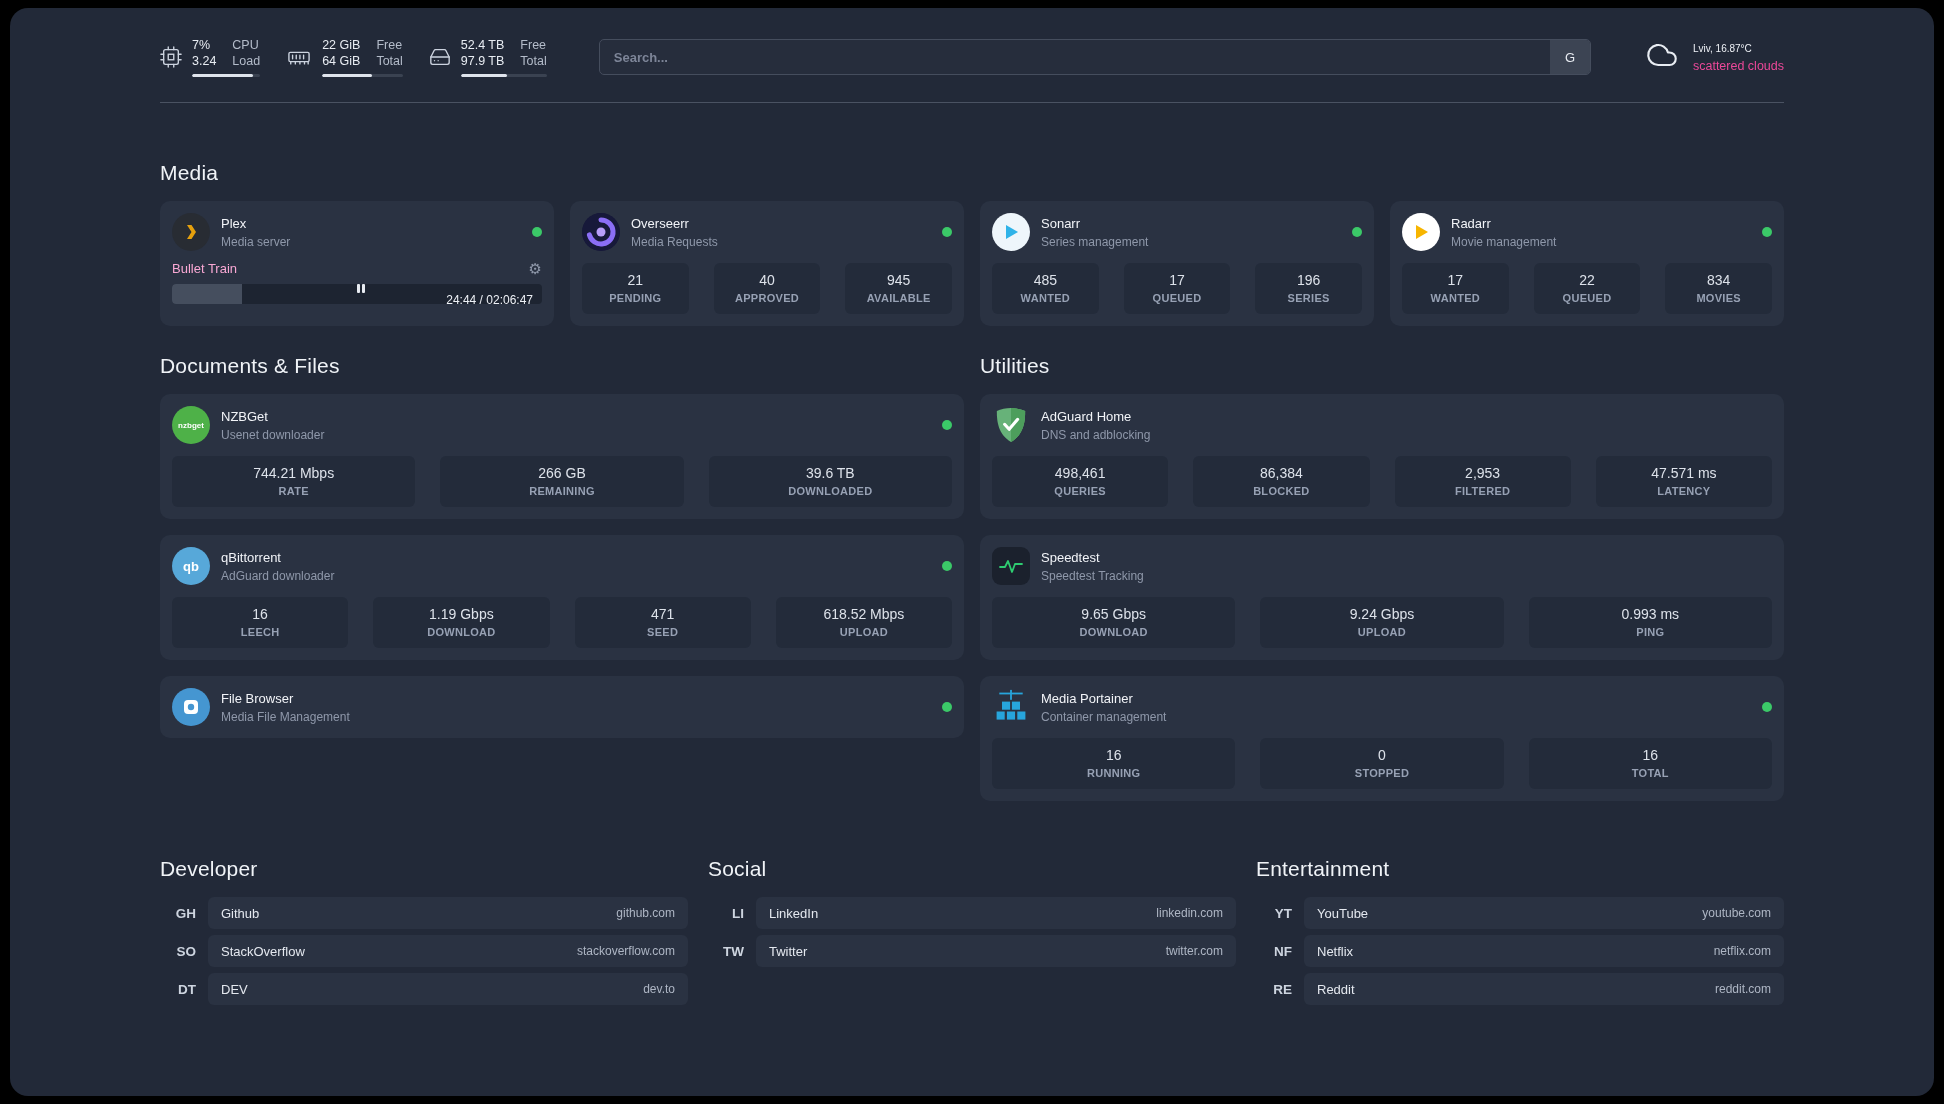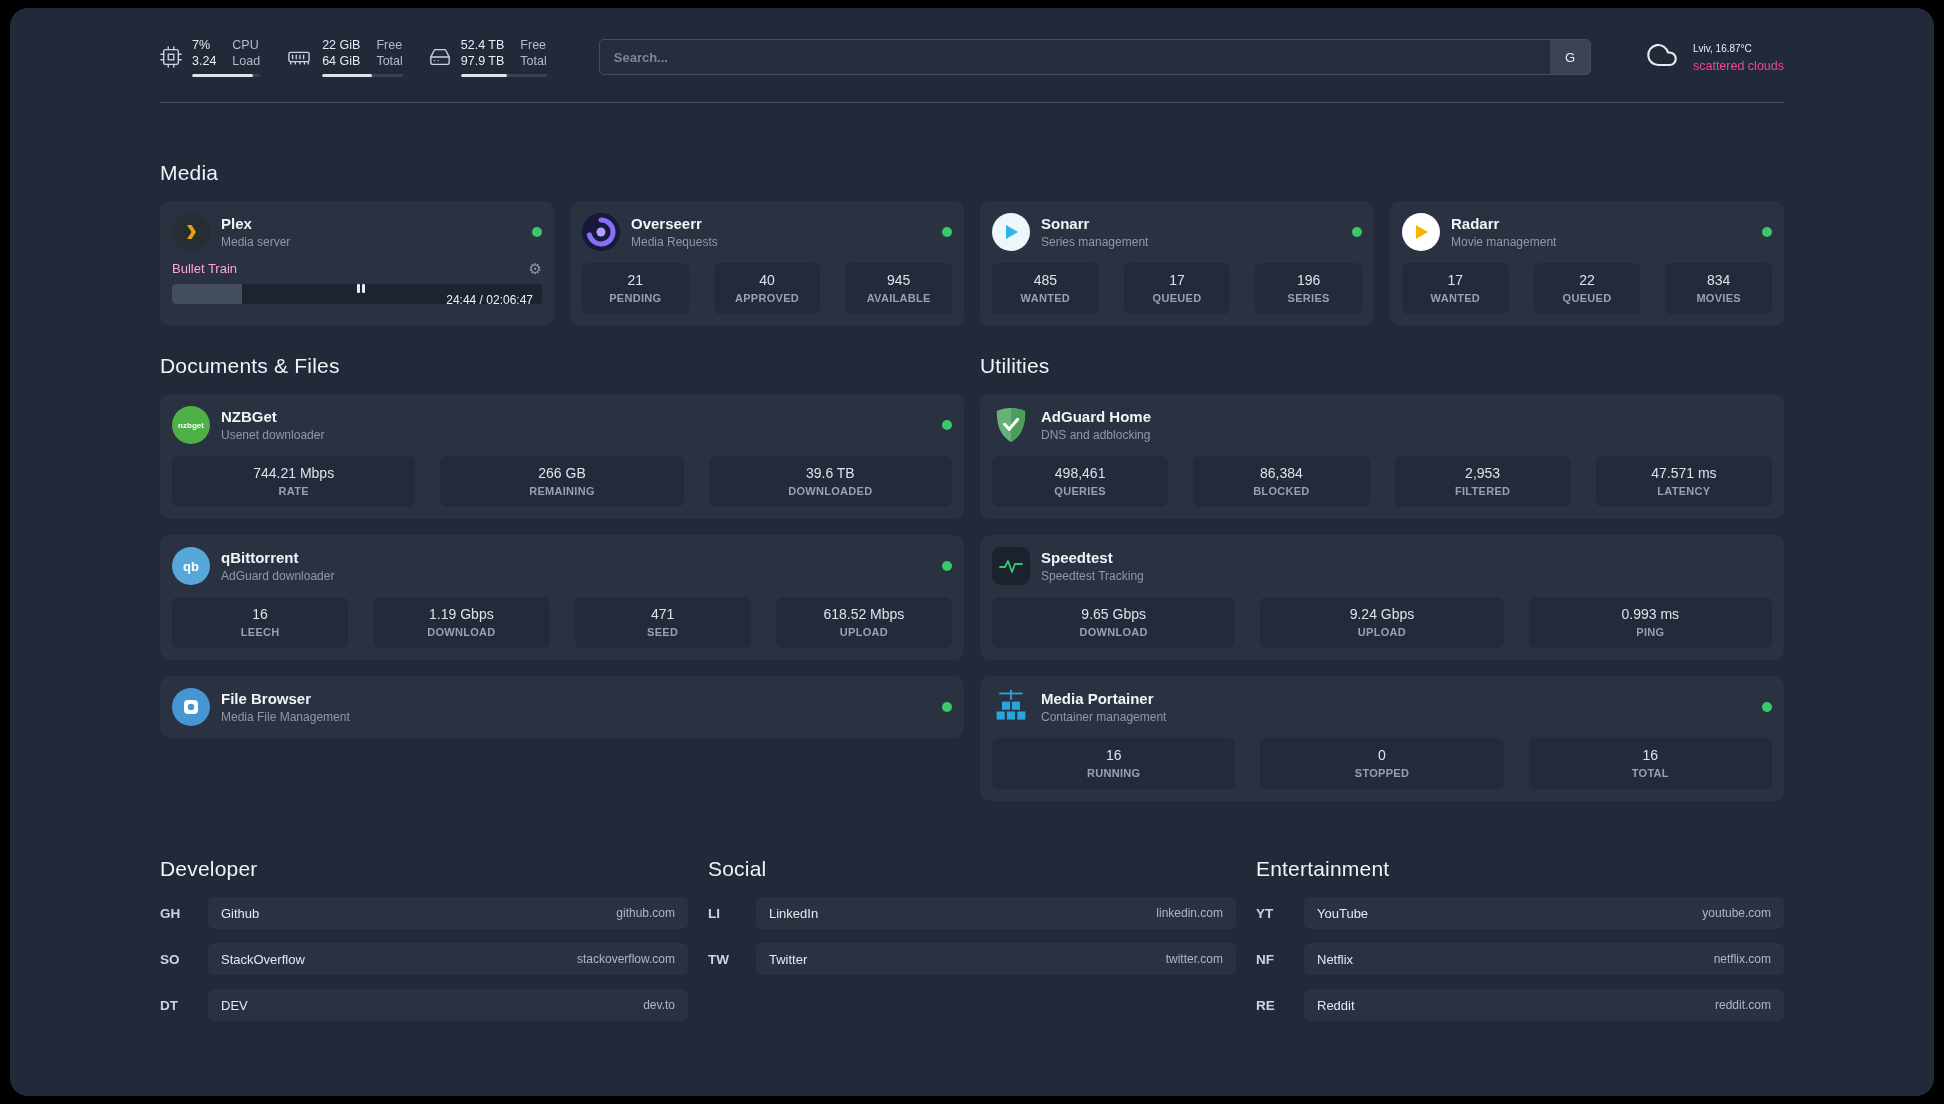--- a/index.html
+++ b/index.html
@@ -64,21 +64,21 @@
   h2.section-title{font-size:21px;font-weight:500;color:#f0f3f7;letter-spacing:.2px;}
   .media-title{margin:58px 0 16px;}
   .media-grid{display:grid;grid-template-columns:repeat(4,1fr);gap:16px;}
 
   .card{background:var(--card);border-radius:10px;padding:12px;}
   .card-head{display:flex;align-items:center;gap:11px;}
   .app-icon{
     width:38px;height:38px;border-radius:50%;flex:none;
     display:flex;align-items:center;justify-content:center;overflow:hidden;
   }
-  .head-text .name{font-size:15px;font-weight:700;color:#f2f4f8;line-height:19px;}
+  .head-text .name{font-size:13px;font-weight:400;color:#f2f4f8;line-height:19px;}
   .head-text .subtitle{font-size:12px;color:var(--sub);line-height:15px;margin-top:2px;}
   .dot{width:10px;height:10px;border-radius:50%;background:var(--green);margin-left:auto;flex:none;}
 
   .tiles{display:flex;gap:25px;margin-top:12px;}
   .tile{flex:1;background:var(--tile);border-radius:6px;padding:9px 6px;text-align:center;}
   .tile-value{font-size:14px;color:#dde2ea;line-height:17px;}
   .tile-label{font-size:11px;font-weight:700;color:#97a1b4;margin-top:3px;letter-spacing:.3px;line-height:13px;}
 
   
   .np-row{display:flex;align-items:center;margin-top:10px;}
@@ -100,21 +100,21 @@
   .icon-fb{background:#4596d1;}
   .icon-speedtest{background:#1b212d;border-radius:9px;}
   .icon-shield,.icon-portainer{background:transparent;border-radius:0;}
 
   
   .two-col{display:grid;grid-template-columns:1fr 1fr;gap:16px;margin-top:28px;}
   .col-stack{display:flex;flex-direction:column;gap:16px;margin-top:16px;}
 
   
   .links-grid{display:grid;grid-template-columns:1fr 1fr 1fr;gap:20px;margin-top:56px;padding-bottom:40px;}
-  .bm-list{display:flex;flex-direction:column;gap:14px;margin-top:16px;}
+  .bm-list{display:flex;flex-direction:column;gap:6px;margin-top:16px;text-align:right;}
   .bm-row{display:flex;align-items:center;gap:12px;}
   .bm-abbr{width:36px;font-size:13.5px;font-weight:700;color:#cdd4df;flex:none;}
   .bm-pill{flex:1;height:32px;background:var(--card);border-radius:6px;display:flex;align-items:center;padding:0 13px;cursor:pointer;}
   .bm-name{font-size:13px;color:#e4e8ef;}
   .bm-url{margin-left:auto;font-size:12px;color:#aeb6c4;}
 </style>
 </head>
 <body>
 
 <div class="app">

